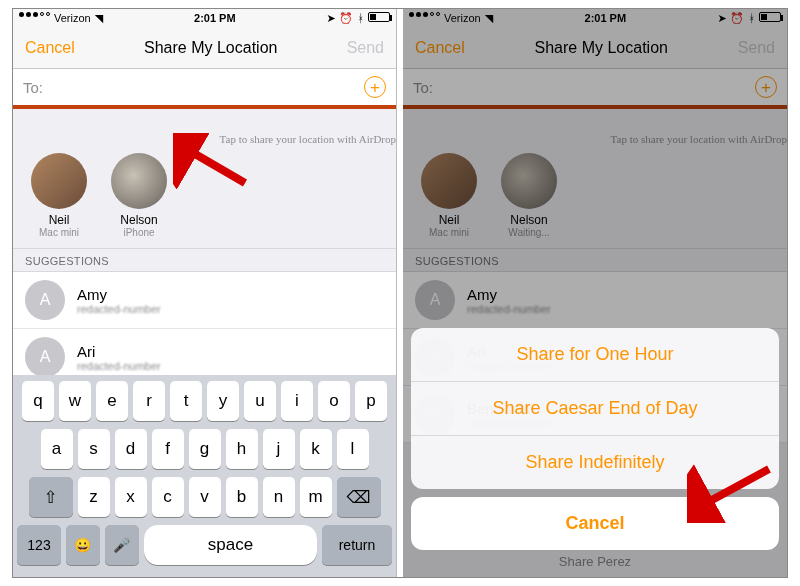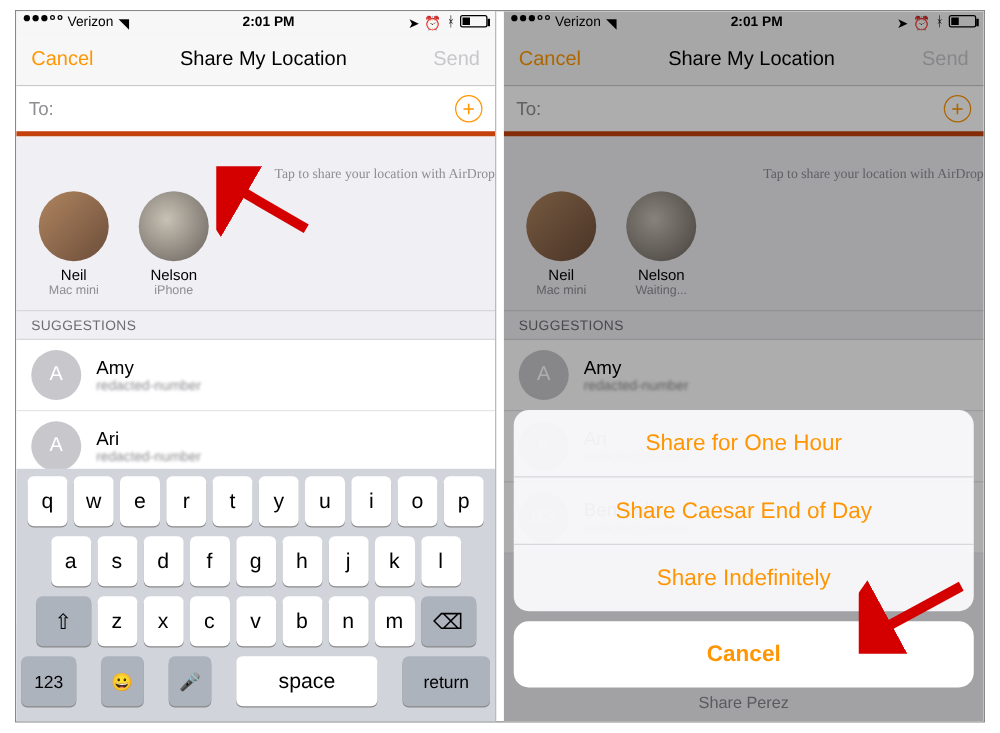--- a/index.html
+++ b/index.html
@@ -119,24 +119,24 @@
     background:#d1d5db; padding:6px 4px 4px;
   }
   .krow { display:flex; justify-content:center; gap:5px; margin-bottom:8px; }
   .key {
     background:#fff; border-radius:5px; width:32px; height:40px;
     display:flex; align-items:center; justify-content:center;
     font-size:17px; box-shadow:0 1px 0 #888;
   }
   .key.wide { width:44px; background:#adb3bd; font-size:14px; }
   .key.shift { width:44px; background:#adb3bd; }
-  .key.space { flex:1; }
+  .key.space { flex:1;border-radius:14px; }
   .key.ret { width:70px; background:#adb3bd; font-size:14px; }
   .krow.bottom .key { height:40px; }
-  .krow.bottom { gap:20px; }
+  .krow.bottom { gap:5px; }
 
   
   .actionsheet {
     position:absolute; left:8px; right:8px; bottom:8px; z-index:10;
   }
   .as-block {
     background:rgba(248,248,250,0.97);
     border-radius:12px; overflow:hidden; margin-bottom:8px;
   }
   .as-item {

